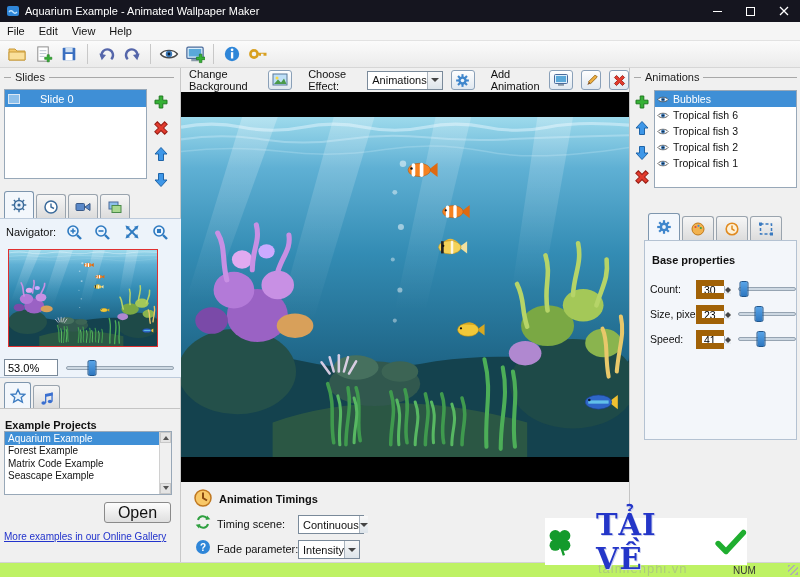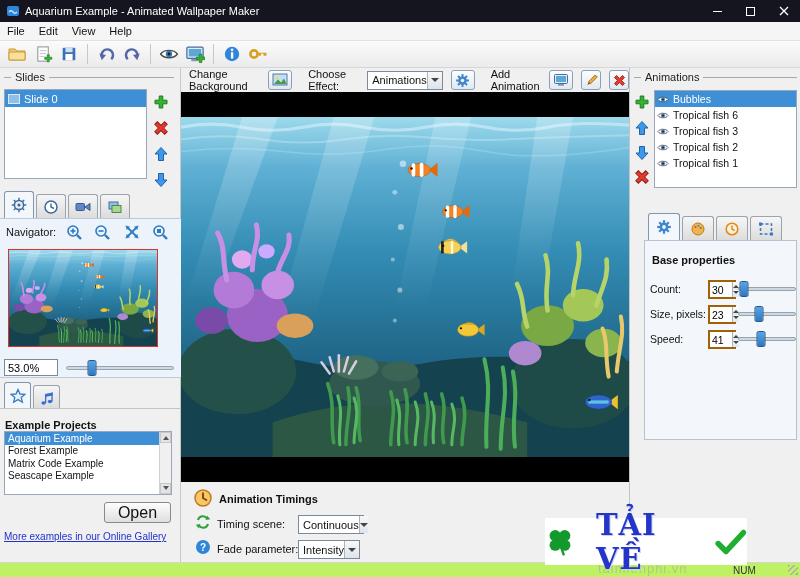--- a/index.html
+++ b/index.html
@@ -26,21 +26,21 @@
   .tsep { width:1px; height:20px; background:#c8c8c8; margin:0 5px; }
 
   
   .panel-left  { position:absolute; left:0; top:68px; width:181px; height:494px; border-right:1px solid #c8c8c8; }
   .panel-right { position:absolute; left:629px; top:68px; width:171px; height:494px; border-left:1px solid #c4c4c4; }
   .caption { position:absolute; display:flex; align-items:center; font-size:11px; color:#222; }
   .caption::before { content:""; width:7px; height:1px; background:#a8a8a8; margin-right:4px; }
   .caption::after  { content:""; flex:1; height:1px; background:#a8a8a8; margin-left:4px; }
 
   .listbox { position:absolute; background:#fff; border:1px solid var(--bord); overflow:hidden; }
-  .lrow { height:17px; display:flex; align-items:center; gap:4px; padding:0 3px; font-size:11px; white-space:nowrap; }
+  .lrow { height:17px; display:flex; align-items:center; gap:20px; padding:0 3px; font-size:11px; white-space:nowrap; }
   .lrow.sel { background:var(--sel); color:#fff; }
   .prow { height:12.5px; display:flex; align-items:center; padding:0 3px; font-size:10px; white-space:nowrap; }
   .prow.sel { background:var(--sel); color:#fff; }
   .arow { height:16px; display:flex; align-items:center; gap:4px; padding:0 2px; font-size:10.5px; white-space:nowrap; }
   .arow.sel { background:var(--sel); color:#fff; }
 
   .sidebtn { position:absolute; width:20px; height:20px; display:flex; align-items:center; justify-content:center; }
 
   .tabs { position:absolute; display:flex; gap:2px; align-items:flex-end; }
   .tab { width:30px; height:24px; background:linear-gradient(#f6f6f6,#dcdcdc); border:1px solid #9aa4ae;
@@ -85,21 +85,21 @@
              display:flex; align-items:center; justify-content:center; }
   .preview svg { display:block; }
 
   .timings { position:absolute; left:181px; top:482px; width:448px; height:80px; }
   .blabel { font-weight:bold; font-size:11px; }
 
   
   .props-box { position:absolute; left:14px; top:172px; right:3px; height:200px; background:#f3f6fa; border:1px solid #b4c2d2; }
   .prop-row { position:absolute; left:0; width:171px; height:20px; }
   .prop-label { position:absolute; left:20px; top:3px; font-size:10.5px; }
-  .spinner { position:absolute; left:78px; top:0; width:28px; height:19px; background:#fff; border:2px solid #a16207; display:flex; }
+  .spinner { position:absolute; left:66px; top:0; width:28px; height:19px; background:#fff; border:6px solid #a16207; display:flex; }
   .spin-val { width:22px; border:none; outline:none; font-size:10.5px; padding-left:2px; font-family:"Liberation Sans",sans-serif; }
   .spin-btns { width:12px; display:flex; flex-direction:column; border-left:1px solid #aab4be; }
   .spin-b { flex:1; background:linear-gradient(#fafafa,#e0e6ec); display:flex; align-items:center; justify-content:center; }
   .spin-b.up::after { content:""; border:3px solid transparent; border-bottom:3px solid #444; margin-top:-2px; }
   .spin-b.dn::after { content:""; border:3px solid transparent; border-top:3px solid #444; margin-bottom:-2px; }
 
   
   .watermark { position:absolute; left:545px; top:518px; width:202px; height:47px; background:#fff;
                display:flex; align-items:center; justify-content:center; gap:21px; z-index:20; }
   .wm-text { font-family:"DejaVu Serif", serif; font-weight:bold; font-size:29px; color:#2436c8;

